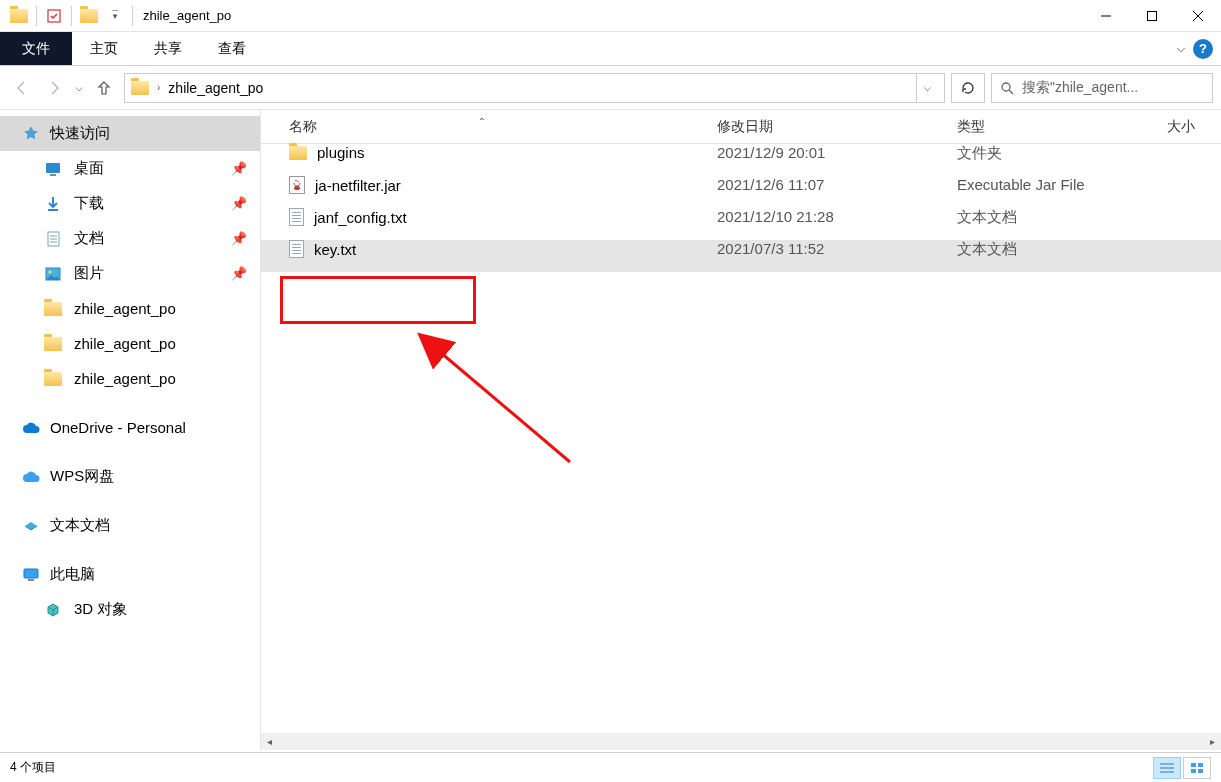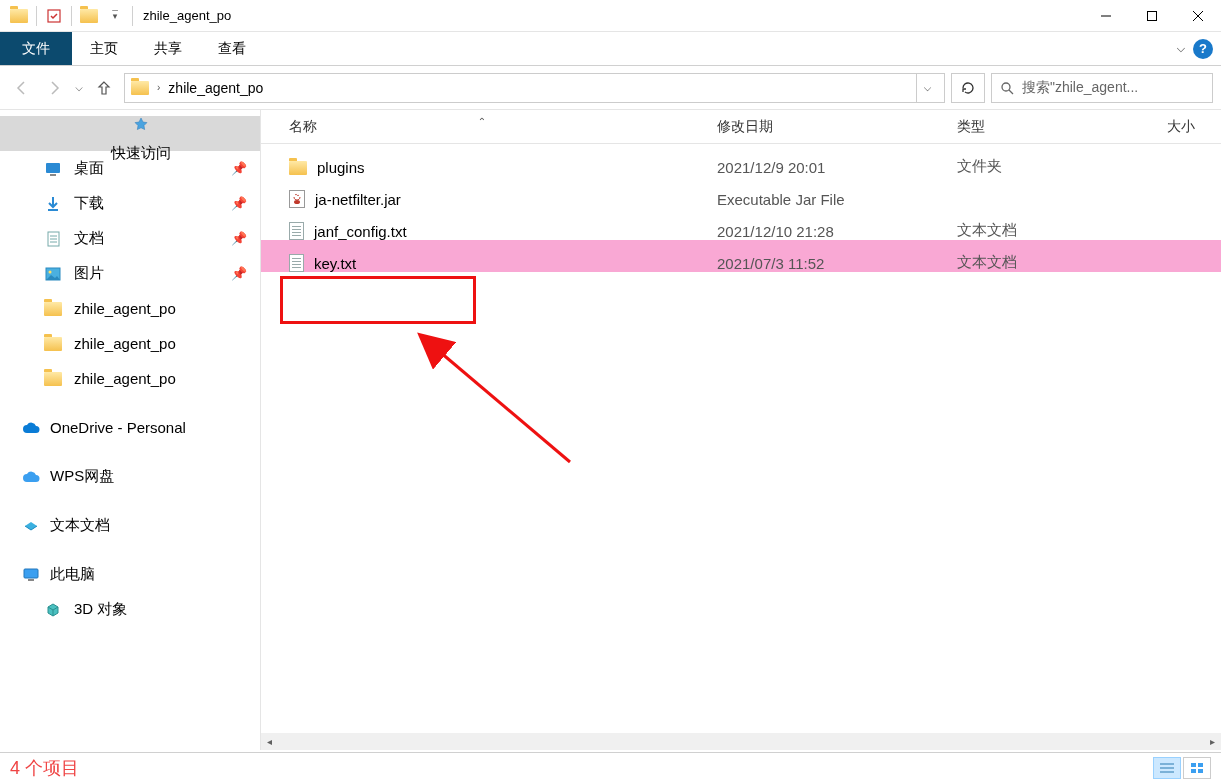--- a/index.html
+++ b/index.html
@@ -10,69 +10,69 @@
 .title-bar .tb-left { display:flex; align-items:center; padding-left:6px; }
 .tb-icon { width:18px; height:18px; margin:0 4px; display:flex; align-items:center; justify-content:center; }
 .tb-sep { width:1px; height:20px; background:#d0d0d0; margin:0 4px; }
 .tb-title { margin-left:6px; font-size:13px; }
 .window-controls { margin-left:auto; display:flex; }
 .window-controls div { width:46px; height:32px; display:flex; align-items:center; justify-content:center; }
 
 
 .ribbon { height:34px; display:flex; align-items:stretch; background:#fff; border-bottom:1px solid #d0d0d0; position:relative; }
 .ribbon .tab { padding:0 18px; display:flex; align-items:center; font-size:14px; cursor:default; }
-.ribbon .tab.file { background:#0c4a6e; color:#fff; padding:0 22px; }
+.ribbon .tab.file { background:#0f172a; color:#fff; padding:0 22px; }
 .ribbon .expand { margin-left:auto; display:flex; align-items:center; padding-right:8px; gap:8px; }
 .help-icn { width:20px; height:20px; border-radius:50%; background:#1979ca; color:#fff; display:flex; align-items:center; justify-content:center; font-size:13px; font-weight:bold; }
 
 
 .addr-row { height:44px; display:flex; align-items:center; gap:6px; padding:0 8px; background:#fff; border-bottom:1px solid #e5e5e5; }
 .nav-btns { display:flex; gap:4px; align-items:center; }
 .nav-btn { width:28px; height:28px; display:flex; align-items:center; justify-content:center; color:#999; }
 .addr-box { flex:1; height:30px; border:1px solid #ccc; display:flex; align-items:center; padding:0 6px; gap:8px; }
 .addr-chevron { color:#555; font-size:10px; }
 .history-btn { width:22px; display:flex; align-items:center; justify-content:center; color:#555; border-left:1px solid #ccc; height:100%; }
 .refresh { width:34px; height:30px; border:1px solid #ccc; display:flex; align-items:center; justify-content:center; }
 .search-box { width:222px; height:30px; border:1px solid #ccc; display:flex; align-items:center; padding:0 8px; gap:8px; color:#666; }
 .search-box svg { flex-shrink:0; }
 .search-box span { white-space:nowrap; overflow:hidden; text-overflow:ellipsis; }
 
 
 .main { display:flex; height:640px; }
 .sidebar { width:260px; overflow-y:auto; position:relative; }
 .sidebar-inner { padding-top:6px; }
 .sb-item { height:35px; display:flex; align-items:center; padding-left:22px; gap:10px; cursor:default; font-size:15px; }
-.sb-item.active { background:#d9d9d9;flex-direction:column; }
+.sb-item.active { background:#d9d9d9; }
 .sb-item.sub { padding-left:44px;gap:12px; }
 .sb-spacer { height:14px; }
 .pin { margin-left:auto; margin-right:12px; color:#7a7a7a; font-size:13px; }
 .icn { width:18px; height:18px; display:flex; align-items:center; justify-content:center; flex-shrink:0; }
 
 
 .file-area { flex:1; display:flex; flex-direction:column; border-left:1px solid #e5e5e5; position:relative; }
 .columns { height:34px; display:flex; align-items:center; border-bottom:1px solid #e5e5e5; font-size:14px; color:#333; }
 .col { padding-left:14px; position:relative; }
 .col.name { width:442px; padding-left:28px; }
 .col.date { width:240px; }
 .col.type { width:210px; }
 .col.size { flex:1; }
 .sort-ind { position:absolute; left:50%; top:-2px; transform:translateX(-50%); color:#555; font-size:10px; }
-.file-row { height:32px; display:flex; align-items:flex-end; font-size:15px; }
-.file-row.selected { background:#f9a8d4; }
+.file-row { height:32px; display:flex; align-items:flex-start; font-size:15px; }
+.file-row.selected { background:#e5e5e5; }
 .fc { padding-left:14px; }
 .fc.name { width:442px; padding-left:28px; display:flex; align-items:center; gap:10px; }
 .fc.date { width:240px; color:#555; }
 .fc.type { width:210px; color:#555; }
 
 
 .annotation { position:absolute; left:280px; top:276px; width:196px; height:48px; border:3px solid #e11; pointer-events:none; z-index:50; }
 .arrow-svg { position:absolute; left:370px; top:322px; pointer-events:none; z-index:50; }
 
 
-.statusbar { position:absolute; bottom:0; left:0; right:0; height:30px; border-top:1px solid #d0d0d0; display:flex; align-items:center; padding:0 10px; font-size:18px; color:#ef4444; background:#fff; }
+.statusbar { position:absolute; bottom:0; left:0; right:0; height:30px; border-top:1px solid #d0d0d0; display:flex; align-items:center; padding:0 10px; font-size:12px; color:#000000; background:#fff; }
 .view-btns { margin-left:auto; display:flex; gap:2px; }
 .view-btn { width:28px; height:22px; border:1px solid #ccc; display:flex; align-items:center; justify-content:center; }
 .view-btn.active { background:#cce8ff; border-color:#99d1ff; }
 
 
 .hscroll { position:absolute; bottom:-1px; left:0; right:0; height:17px; background:#f0f0f0; display:flex; align-items:center; }
 .hscroll .harrow { width:17px; height:17px; display:flex; align-items:center; justify-content:center; color:#606060; font-size:10px; }
 .hscroll .htrack { flex:1; }
 
 
@@ -331,20 +331,21 @@
         <div class="file-row">
           <div class="fc name">
             <div class="jar-icn">
               <svg width="10" height="12" viewBox="0 0 10 12">
                 <path d="M2 4c0 4 6 4 6 0M3 2c2-2 2 2 4 0" stroke="#c0392b" fill="none" stroke-width="1"></path>
                 <ellipse cx="5" cy="9" rx="3" ry="2" fill="#c0392b"></ellipse>
               </svg>
             </div>
             <span>ja-netfilter.jar</span>
           </div>
+          <div class="fc date">2021/12/6 11:07</div>
           <div class="fc type">Executable Jar File</div>
         </div>
         <div class="file-row">
           <div class="fc name">
             <div class="txt-icn"></div>
             <span>janf_config.txt</span>
           </div>
           <div class="fc date">2021/12/10 21:28</div>
           <div class="fc type">文本文档</div>
         </div>

